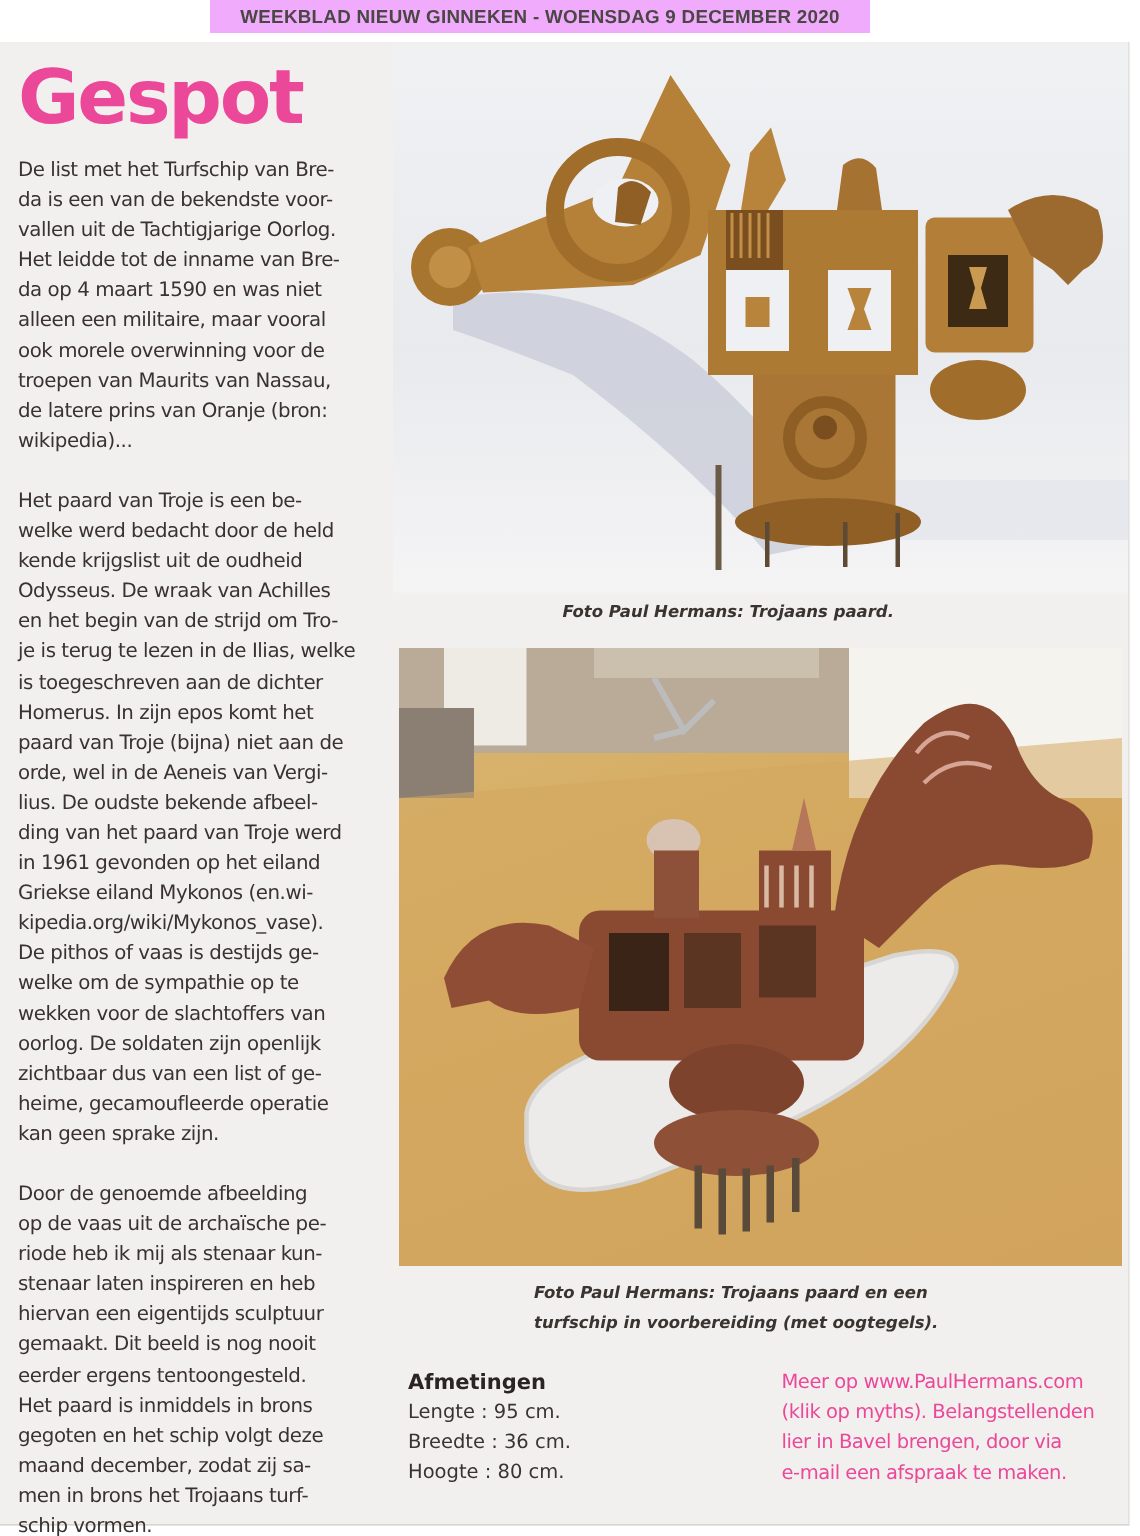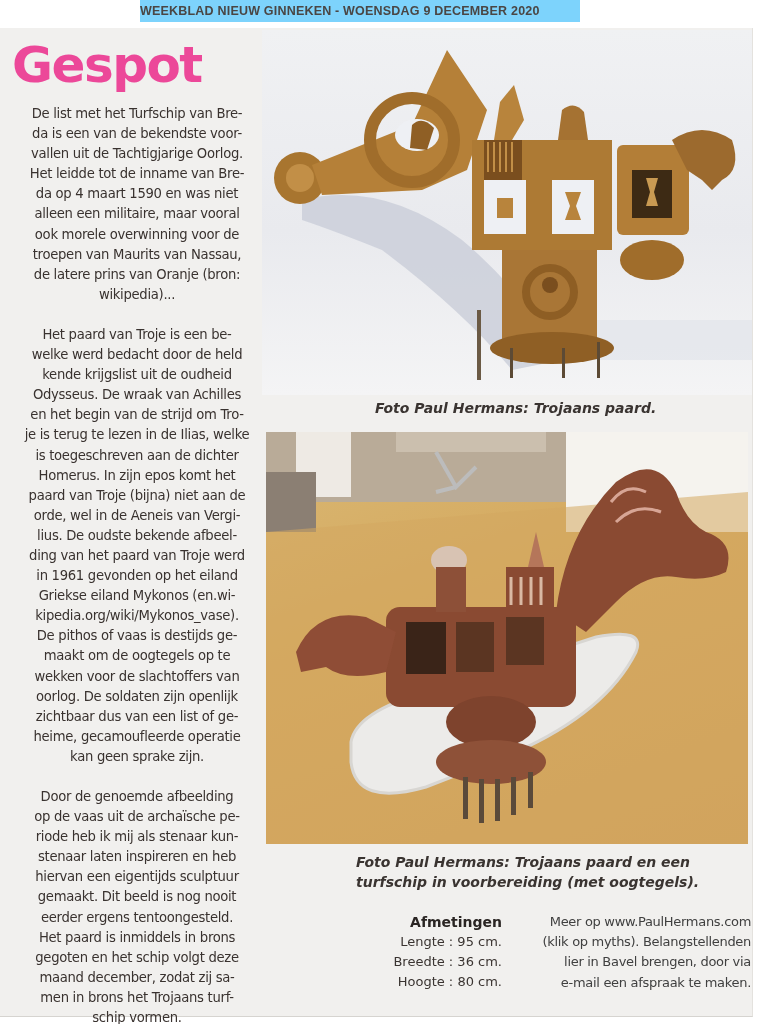--- a/index.html
+++ b/index.html
@@ -5,21 +5,22 @@
   html, body { margin: 0; padding: 0; }
   body {
     width: 760px; height: 1024px; overflow: hidden;
     background: #ffffff;
     font-family: "DejaVu Sans", sans-serif;
     color: #2e2b2a;
     position: relative;
   }
   .masthead {
     position: absolute; top: 0; left: 140px; width: 440px; height: 22px;
-    background: #7dd3fc;
+    background: #f0abfc;
+    text-align: center;
     font-family: "Liberation Sans", sans-serif;
     font-weight: bold; font-size: 12.5px; letter-spacing: 0.2px;
     color: #4a4644; line-height: 22px;
   }
   .sheet {
     position: absolute; top: 28px; left: 0; width: 752px; height: 988px;
     background: #f1f0ee;
     border-right: 1px solid #e4e2de;
     border-bottom: 1px solid #d6d4d0;
   }
@@ -28,52 +29,52 @@
     font-family: "DejaVu Sans", sans-serif; font-weight: bold;
     font-size: 50px; letter-spacing: -1.5px; color: #ec4899;
     line-height: 64px; margin: 0;
   }
   .col-left {
     position: absolute; top: 104px; left: 12px; width: 250px;
     font-family: "DejaVu Sans", sans-serif;
     font-size: 13.2px; line-height: 20.1px; color: #39322f;
     letter-spacing: -0.3px;
   }
-  .col-left p { margin: 0 0 20px 0; text-align: center; }
+  .col-left p { margin: 0 0 20px 0; }
   .col-left .line { display: block; white-space: nowrap; }
 
   .photo {
     position: absolute; overflow: hidden;
   }
   .photo1 {
     top: 30px; left: 262px; width: 490px; height: 365px;
     background: linear-gradient(180deg, #f0f1f3 0%, #e9eaee 55%, #f4f4f5 100%);
   }
   .photo2 {
     top: 432px; left: 266px; width: 482px; height: 412px;
     background: linear-gradient(160deg, #d9b874 0%, #d5a95f 40%, #cfa05a 100%);
   }
   .caption {
     position: absolute;
     font-family: "DejaVu Sans", sans-serif; font-style: italic; font-weight: bold;
-    font-size: 14px; color: #3a3431; line-height: 20px;
+    font-size: 11px; color: #3a3431; line-height: 20px;
   }
   .caption1 { top: 398px; left: 375px; }
   .caption2 { top: 852px; left: 356px; }
   .specs {
     position: absolute; top: 912px; left: 272px; width: 230px;
     font-family: "DejaVu Sans", sans-serif; font-size: 13px; line-height: 20px; color: #3a3431;
   }
   .specs .heading { font-weight: bold; font-size: 14px; color: #2a2523; }
   .contact {
     position: absolute; top: 912px; left: 521px; width: 230px;
-    font-family: "DejaVu Sans", sans-serif; font-size: 13px; line-height: 20.2px; color: #404040;
+    font-family: "DejaVu Sans", sans-serif; font-size: 13px; line-height: 20.2px; color: #ec4899;
     letter-spacing: -0.3px;
   }
-  .contact .line, .specs .line { display: block; white-space: nowrap; text-align: right; }
+  .contact .line, .specs .line { display: block; white-space: nowrap; }
   svg { display: block; }
 </style>
 </head>
 <body>
 
 <div class="masthead">WEEKBLAD NIEUW GINNEKEN - WOENSDAG 9 DECEMBER 2020</div>
 
 <div class="sheet"></div>
 
 <h1 class="title">Gespot</h1>
@@ -101,21 +102,21 @@
     <span class="line">is toegeschreven aan de dichter</span>
     <span class="line">Homerus. In zijn epos komt het</span>
     <span class="line">paard van Troje (bijna) niet aan de</span>
     <span class="line">orde, wel in de Aeneis van Vergi-</span>
     <span class="line">lius. De oudste bekende afbeel-</span>
     <span class="line">ding van het paard van Troje werd</span>
     <span class="line">in 1961 gevonden op het eiland</span>
     <span class="line">Griekse eiland Mykonos (en.wi-</span>
     <span class="line">kipedia.org/wiki/Mykonos_vase).</span>
     <span class="line">De pithos of vaas is destijds ge-</span>
-    <span class="line">maakt om de oogtegels op te</span>
+    <span class="line">welke om de sympathie op te</span>
     <span class="line">wekken voor de slachtoffers van</span>
     <span class="line">oorlog. De soldaten zijn openlijk</span>
     <span class="line">zichtbaar dus van een list of ge-</span>
     <span class="line">heime, gecamoufleerde operatie</span>
     <span class="line">kan geen sprake zijn.</span>
   </p>
   <p>
     <span class="line">Door de genoemde afbeelding</span>
     <span class="line">op de vaas uit de archaïsche pe-</span>
     <span class="line">riode heb ik mij als stenaar kun-</span>

